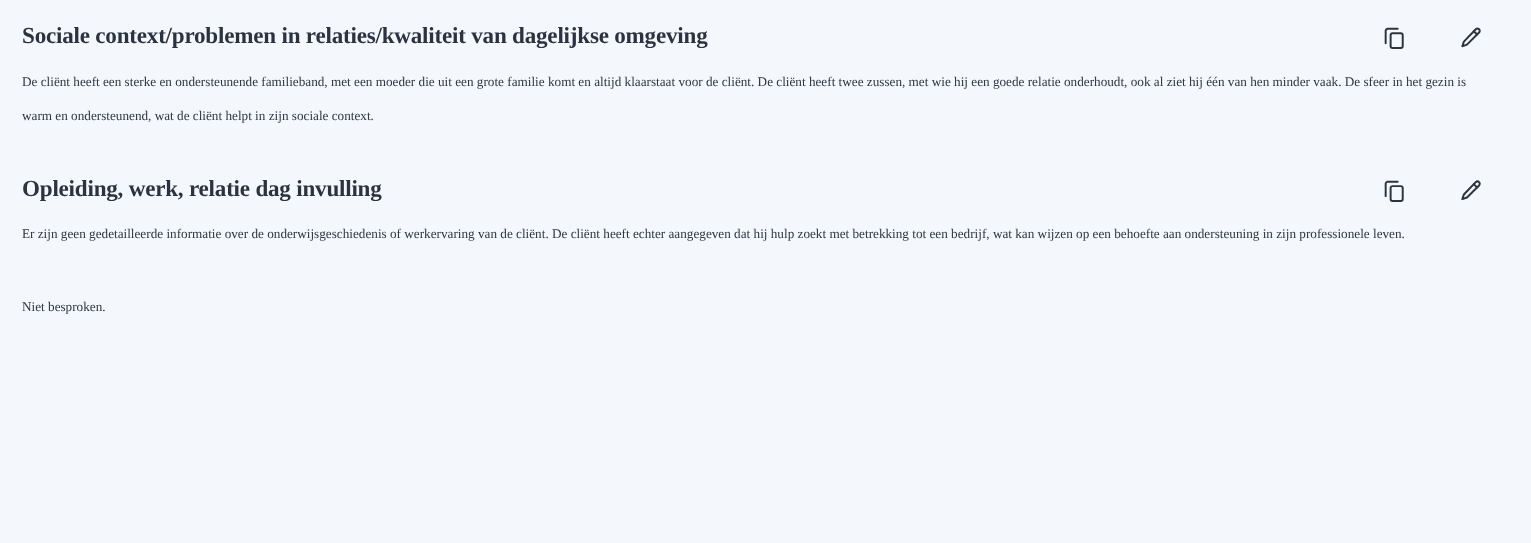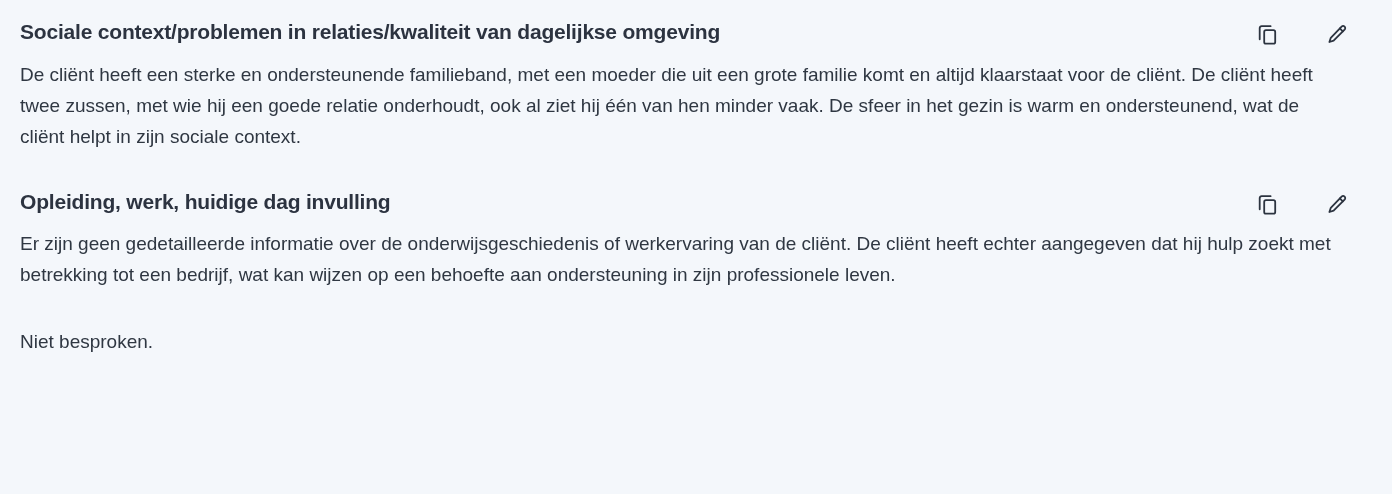--- a/index.html
+++ b/index.html
@@ -17,20 +17,21 @@
   .page {
     position: relative;
     width: 1392px;
     height: 494px;
     box-sizing: border-box;
     padding: 18px 44px 0 20px;
   }
   .section {
     position: relative;
     margin-bottom: 26px;
+    font-family: Liberation Serif, serif;
   }
   .section:last-child {
     margin-bottom: 0;
   }
   .section-head {
     position: relative;
     display: flex;
     align-items: flex-start;
     justify-content: space-between;
   }
@@ -60,21 +61,21 @@
     cursor: pointer;
     color: #2c3440;
     background: transparent;
     border: 0;
     padding: 0;
   }
   .icon-btn svg {
     display: block;
   }
   .section-body {
-    font-size: 19px;
+    font-size: 12px;
     line-height: 31px;
     color: #2f3742;
     margin: 12px 0 0 0;
     max-width: 1330px;
   }
   .s1 .section-body { margin-top: 13px; }
   .s2 { margin-top: 36px; }
   .s3 { margin-top: 36px; }
   .s3 .section-body { margin-top: 26px; }
 </style>
@@ -99,21 +100,21 @@
             <path d="M12.8 4.4l3 3"></path>
           </svg>
         </button>
       </div>
     </div>
     <p class="section-body">De cliënt heeft een sterke en ondersteunende familieband, met een moeder die uit een grote familie komt en altijd klaarstaat voor de cliënt. De cliënt heeft twee zussen, met wie hij een goede relatie onderhoudt, ook al ziet hij één van hen minder vaak. De sfeer in het gezin is warm en ondersteunend, wat de cliënt helpt in zijn sociale context.</p>
   </div>
 
   <div class="section s2">
     <div class="section-head">
-      <h2 class="section-title">Opleiding, werk, huidige dag invulling</h2>
+      <h2 class="section-title">Opleiding, werk, relatie dag invulling</h2>
       <div class="actions">
         <button class="icon-btn" title="Kopiëren">
           <svg width="19" height="21" viewBox="0 0 19 21" fill="none" stroke="currentColor" stroke-width="1.8" stroke-linecap="round" stroke-linejoin="round">
             <rect x="6.2" y="6.2" width="11" height="13.5" rx="1.8"></rect>
             <path d="M12.6 2.2H3.6A1.9 1.9 0 0 0 1.7 4.1v11.2"></path>
           </svg>
         </button>
         <button class="icon-btn" title="Bewerken">
           <svg width="21" height="21" viewBox="0 0 21 21" fill="none" stroke="currentColor" stroke-width="1.8" stroke-linecap="round" stroke-linejoin="round">
             <path d="M14.6 2.6a2.1 2.1 0 0 1 3 3L6.6 16.6 2.4 18l1.4-4.2z"></path>

